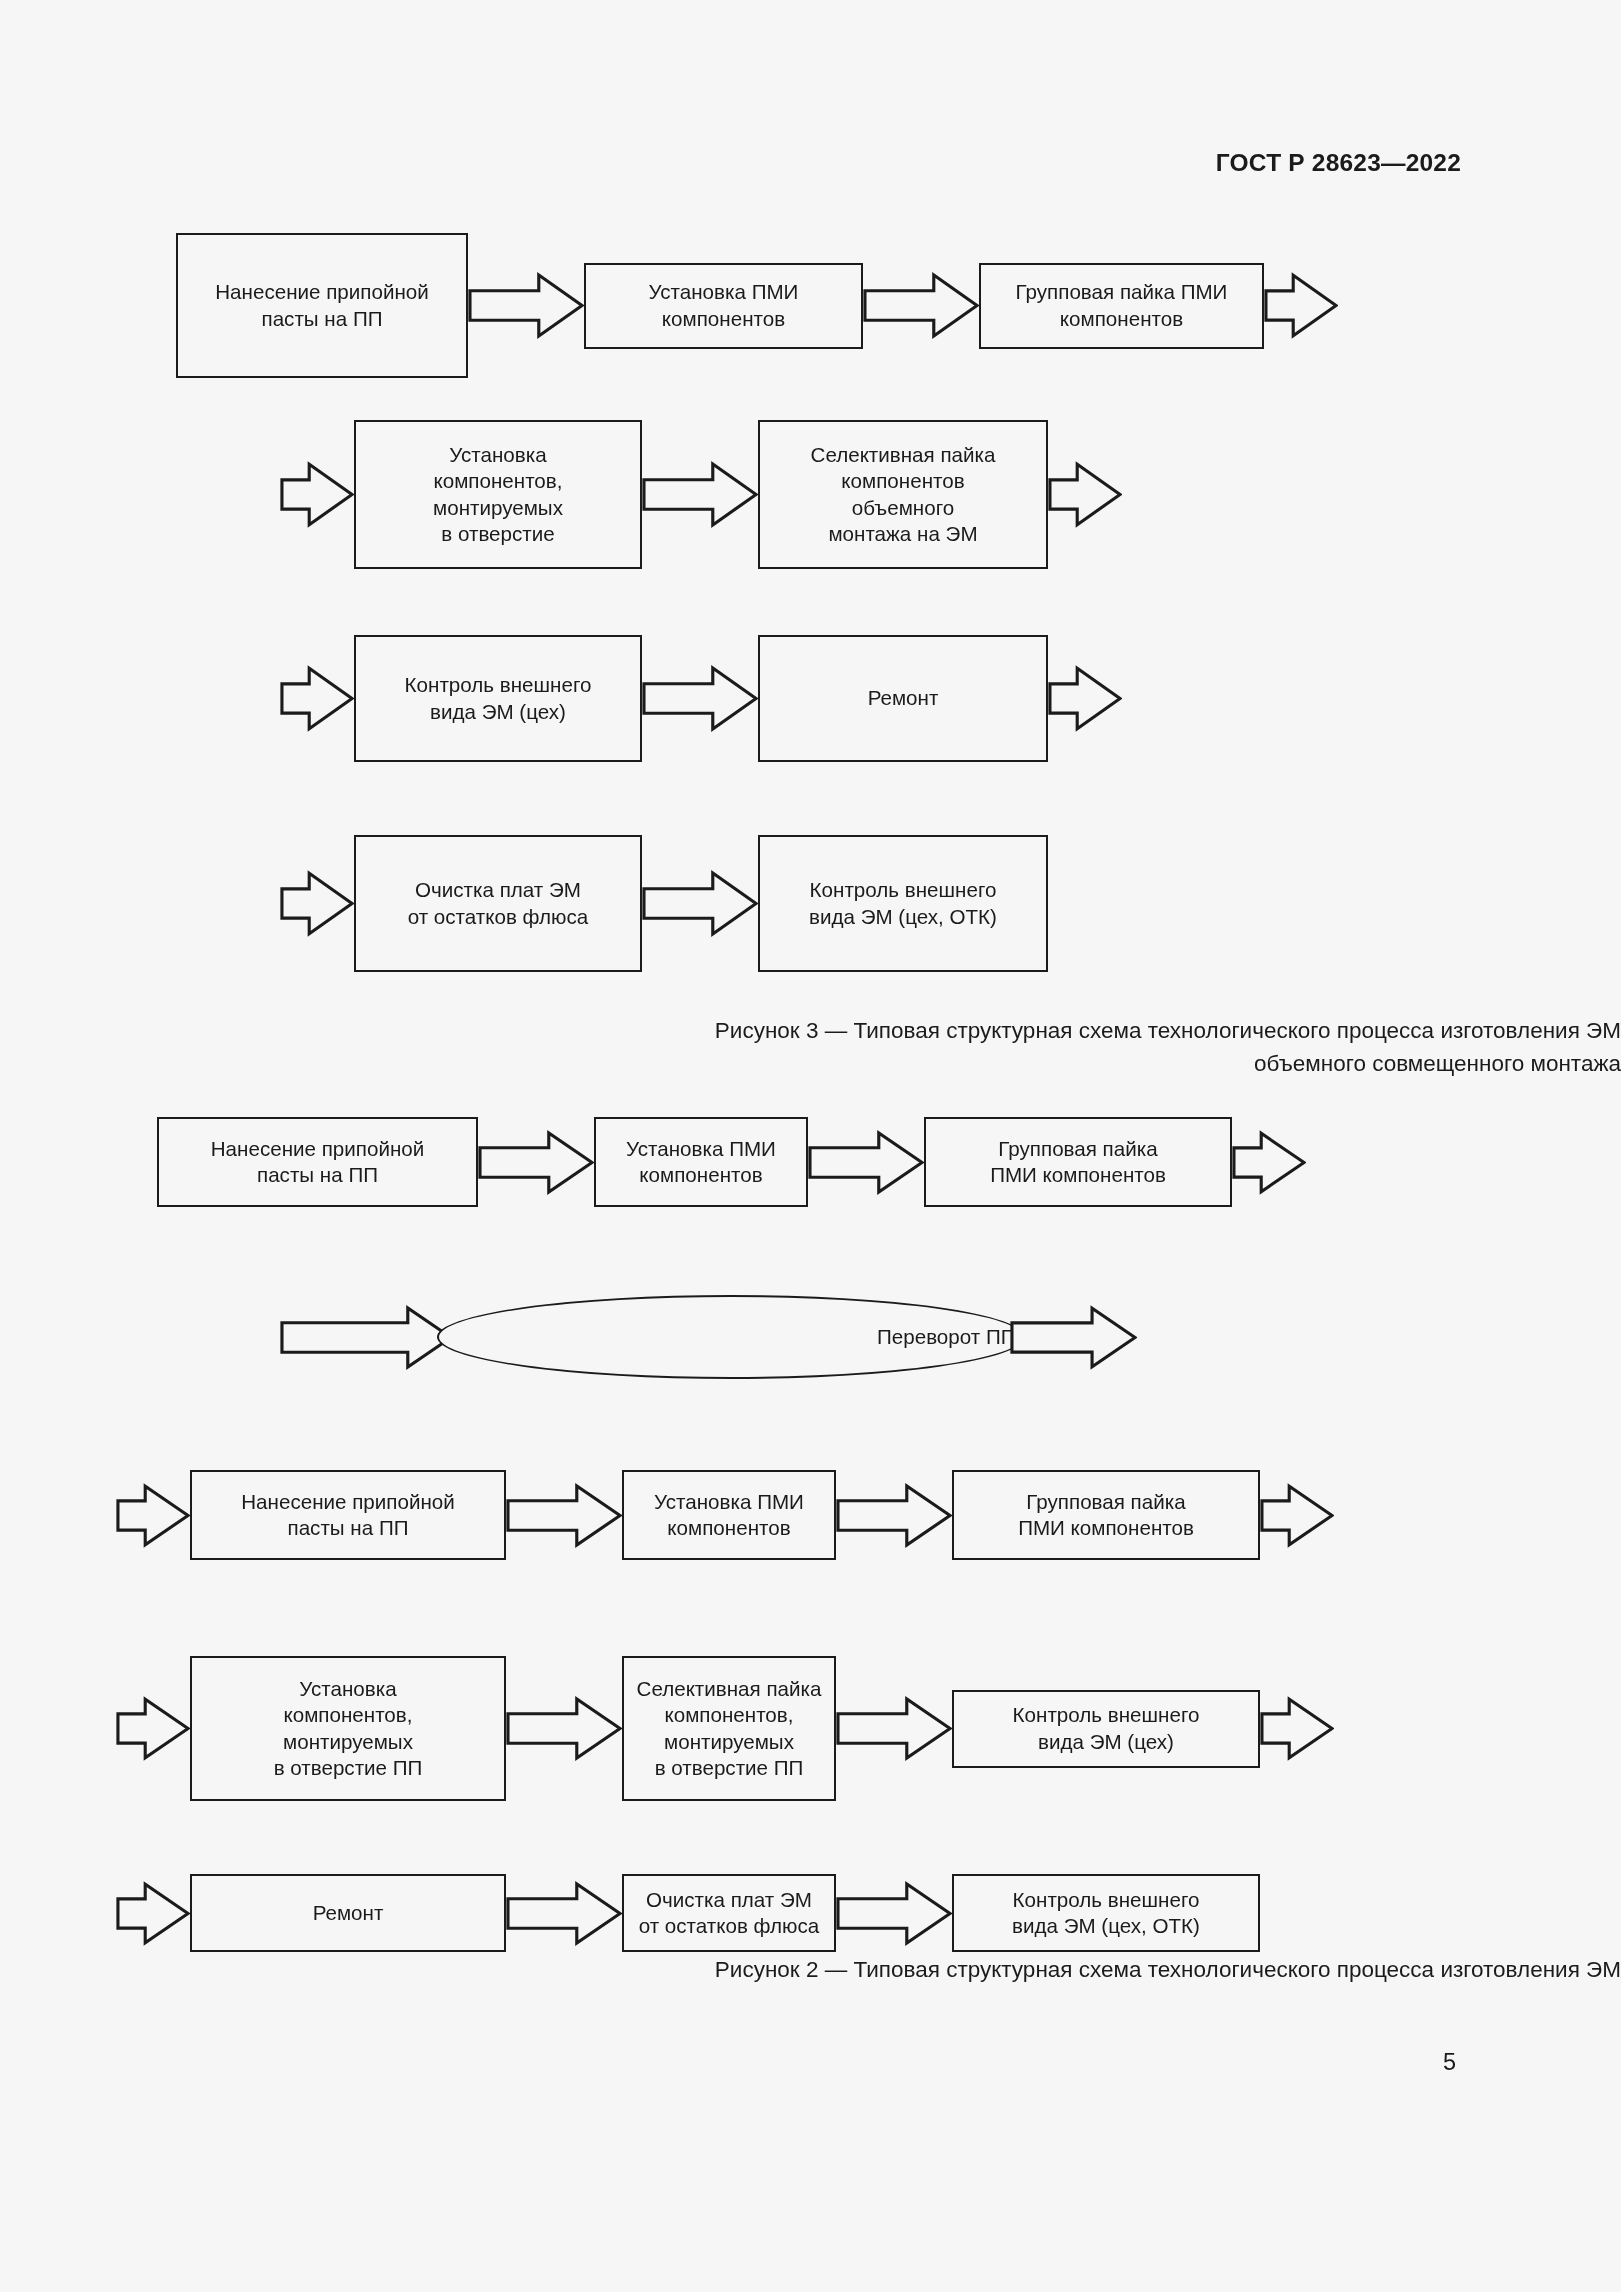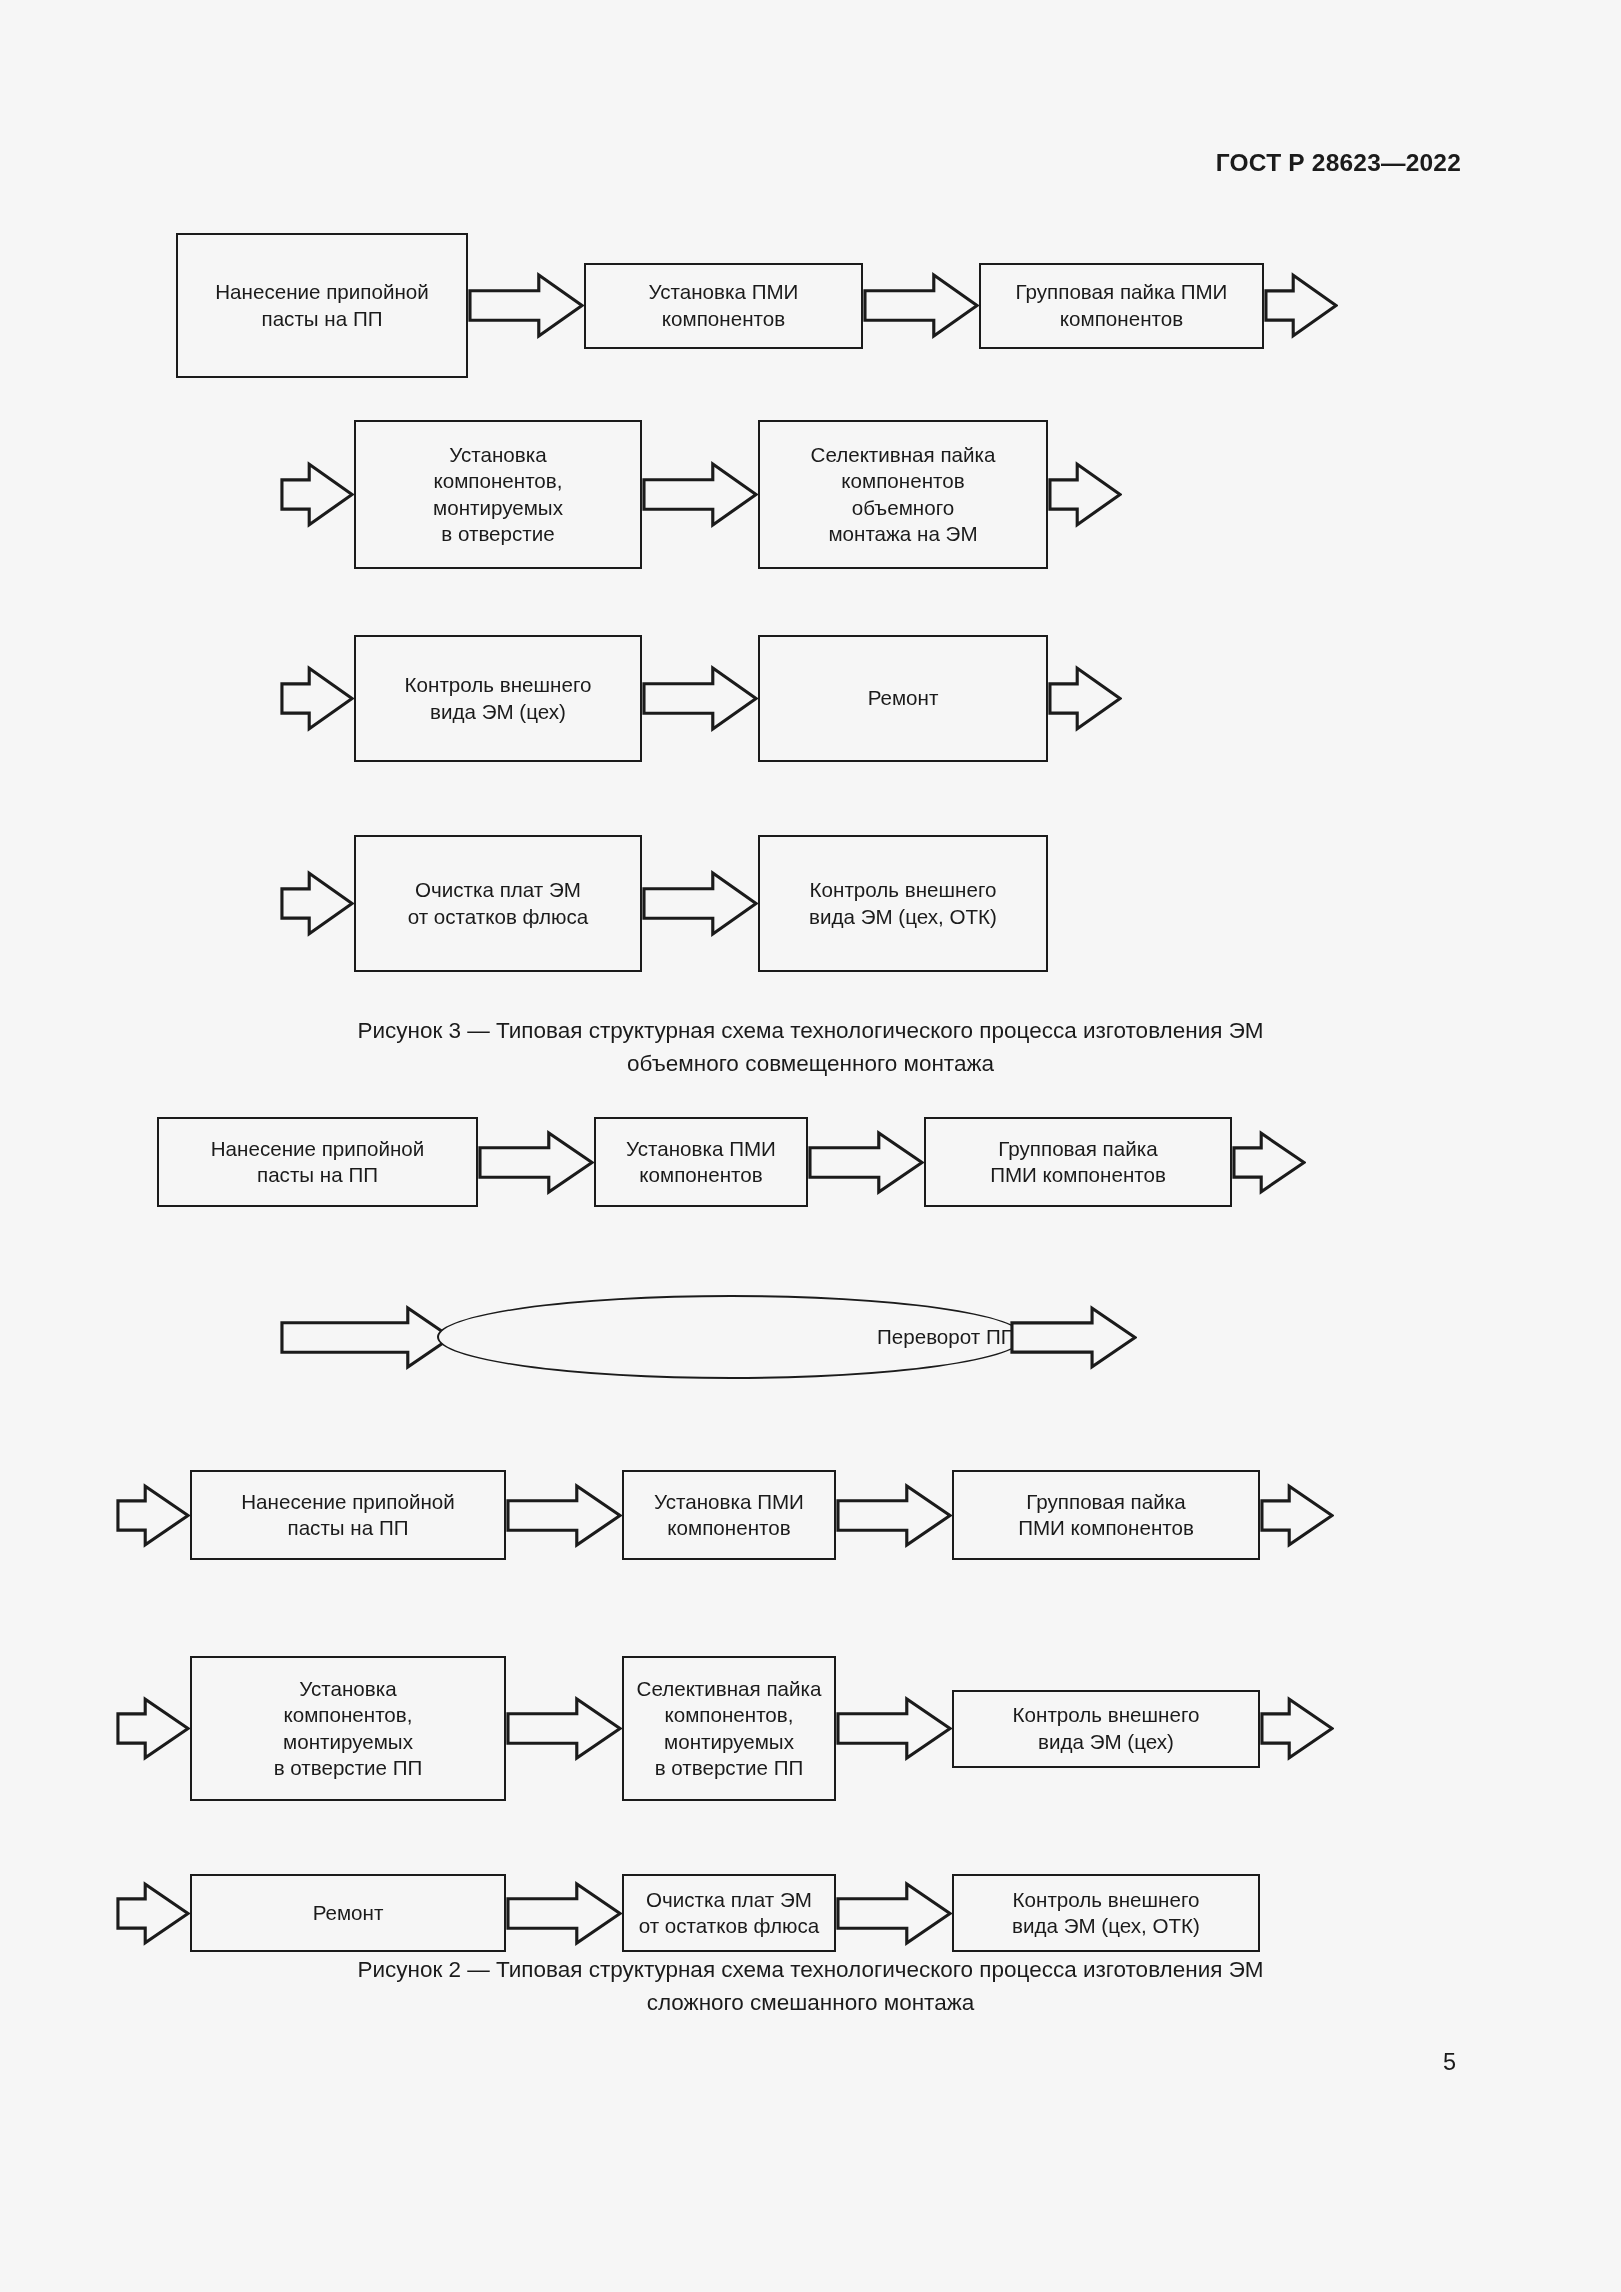--- a/index.html
+++ b/index.html
@@ -43,20 +43,21 @@
   .caption {
     position: absolute;
     left: 0;
     width: 100%;
     text-align: center;
     font-size: 22.5px;
     line-height: 33px;
   }
   .caption .cap-line {
     display: block;
+    text-align: right;
   }
 
   
   .flow-row {
     position: absolute;
     display: flex;
     align-items: center;
   }
 
   .node {
@@ -350,19 +351,18 @@
       </svg>
     </div>
     <div class="node" style="width:308px; height:78px; white-space:pre-line;">
       <span class="node-label">Контроль внешнего
 вида ЭМ (цех, ОТК)</span>
     </div>
   </div>
 
   <div class="caption" style="top:1953px;">
     <span class="cap-line">Рисунок 2 — Типовая структурная схема технологического процесса изготовления ЭМ</span>
-    <span class="cap-line">сложного смешанного монтажа</span>
   </div>
 
   <div class="page-number">5</div>
 
 </div>
 
 
 </body></html>

